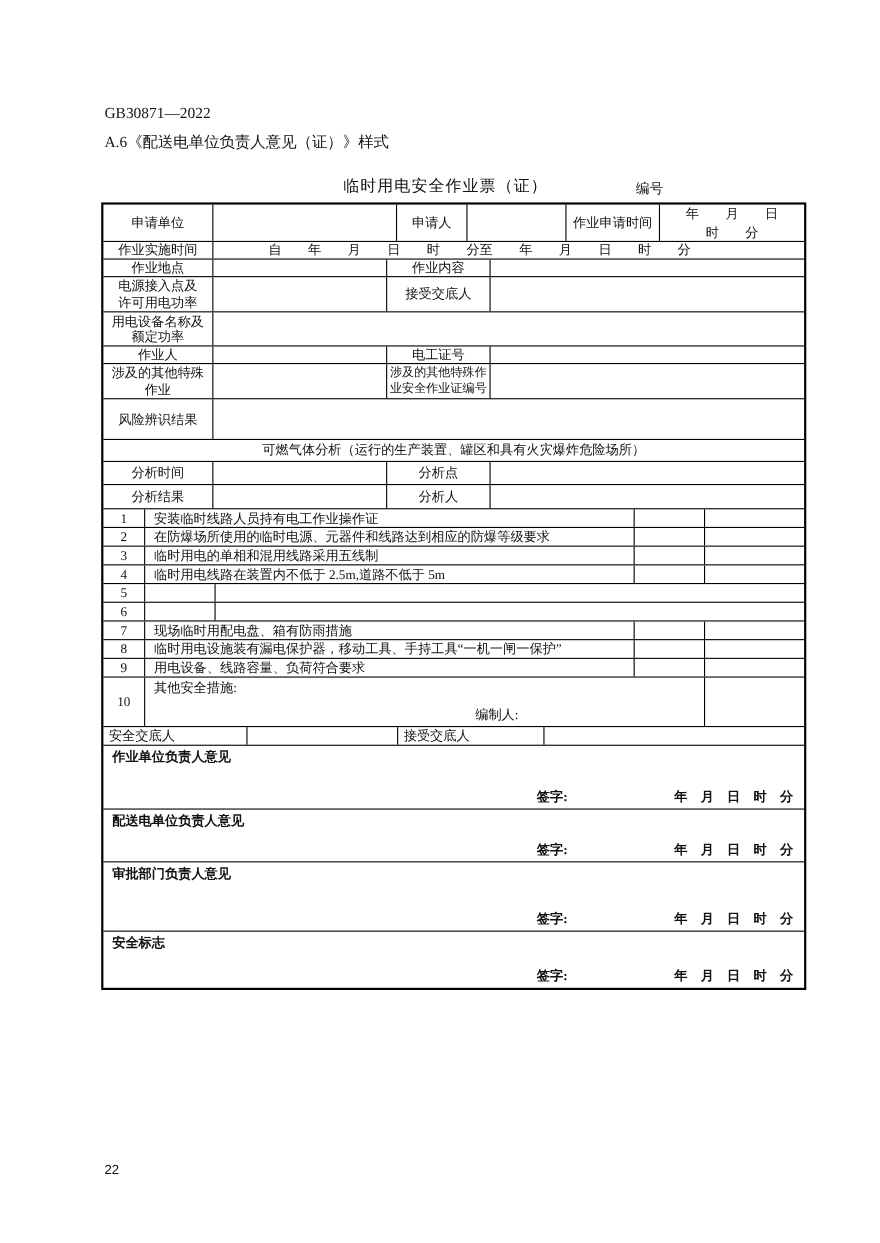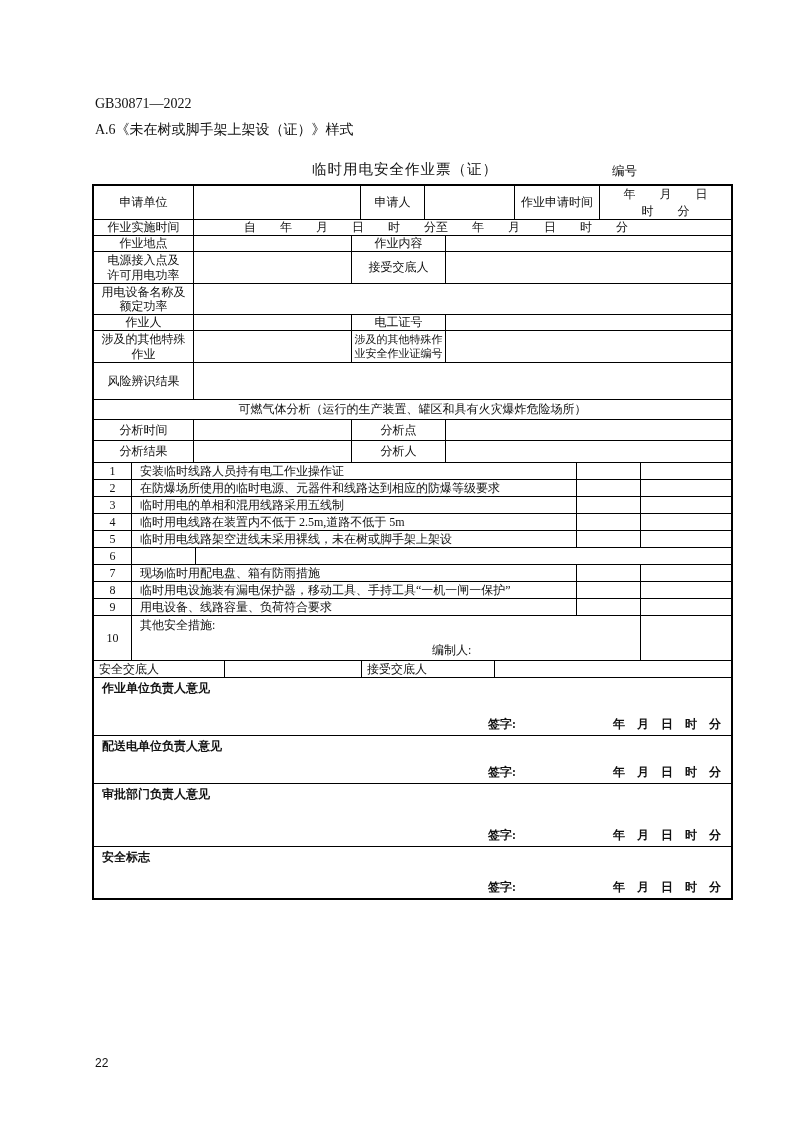--- a/index.html
+++ b/index.html
@@ -2,21 +2,21 @@
 <html><head>
 <meta charset="utf-8">
 <style>
   html,body{margin:0;padding:0;background:#888;}
   .page{position:relative;width:800px;height:1130px;background:#ffffff;
         font-family:"Liberation Serif","DejaVu Serif",serif;color:#111;overflow:hidden;}
   .std-code{position:absolute;left:95px;top:96px;font-size:14px;}
   .section-heading{position:absolute;left:95px;top:121px;font-size:14px;}
   .form-title{position:absolute;left:93px;top:160px;width:624px;text-align:center;
               font-size:14.5px;letter-spacing:1px;}
-  .serial{position:absolute;left:612px;top:163px;font-size:12.5px;}
+  .serial{position:absolute;left:578px;top:163px;font-size:12.5px;}
   .page-number{position:absolute;left:95px;top:1056px;font-size:12px;
                font-family:"Liberation Sans","DejaVu Sans",sans-serif;}
   .form-table{position:absolute;left:92px;top:184px;width:641px;border:2px solid #000;
               box-sizing:border-box;font-size:12px;line-height:1.2;}
   .row{display:flex;border-top:1px solid #000;box-sizing:border-box;align-items:stretch;}
   .row:first-child{border-top:none;}
   .cell{border-left:1px solid #000;box-sizing:border-box;display:flex;align-items:center;
         justify-content:center;text-align:center;overflow:hidden;flex-shrink:0;
         white-space:pre-line;}
   .cell:first-child{border-left:none;}
@@ -32,21 +32,21 @@
   .sign-row{display:flex;width:100%;}
   .sign{margin-left:386px;}
   .sign-date{margin-left:97px;}
 </style>
 </head>
 <body>
 
 <div class="page">
 
   <div class="std-code">GB30871—2022</div>
-  <div class="section-heading">A.6《未在树或脚手架上架设（证）》样式</div>
+  <div class="section-heading">A.6《配送电单位负责人意见（证）》样式</div>
   <div class="form-title">临时用电安全作业票（证）</div>
   <div class="serial">编号</div>
 
   <div class="form-table">
 
     <div class="row" style="height:33px">
       <div class="cell" style="width:99px">申请单位</div>
       <div class="cell" style="width:167px"></div>
       <div class="cell" style="width:64px">申请人</div>
       <div class="cell" style="width:90px"></div>
@@ -142,21 +142,20 @@
       <div class="cell fill"></div>
     </div>
     <div class="row" style="height:17px">
       <div class="cell" style="width:37px">4</div>
       <div class="cell left" style="width:445px">临时用电线路在装置内不低于 2.5m,道路不低于 5m</div>
       <div class="cell" style="width:64px"></div>
       <div class="cell fill"></div>
     </div>
     <div class="row" style="height:17px">
       <div class="cell" style="width:37px">5</div>
-      <div class="cell left" style="width:445px">临时用电线路架空进线未采用裸线，未在树或脚手架上架设</div>
       <div class="cell" style="width:64px"></div>
       <div class="cell fill"></div>
     </div>
     <div class="row" style="height:17px">
       <div class="cell" style="width:37px">6</div>
       <div class="cell" style="width:64px"></div>
       <div class="cell fill"></div>
     </div>
     <div class="row" style="height:17px">
       <div class="cell" style="width:37px">7</div>

